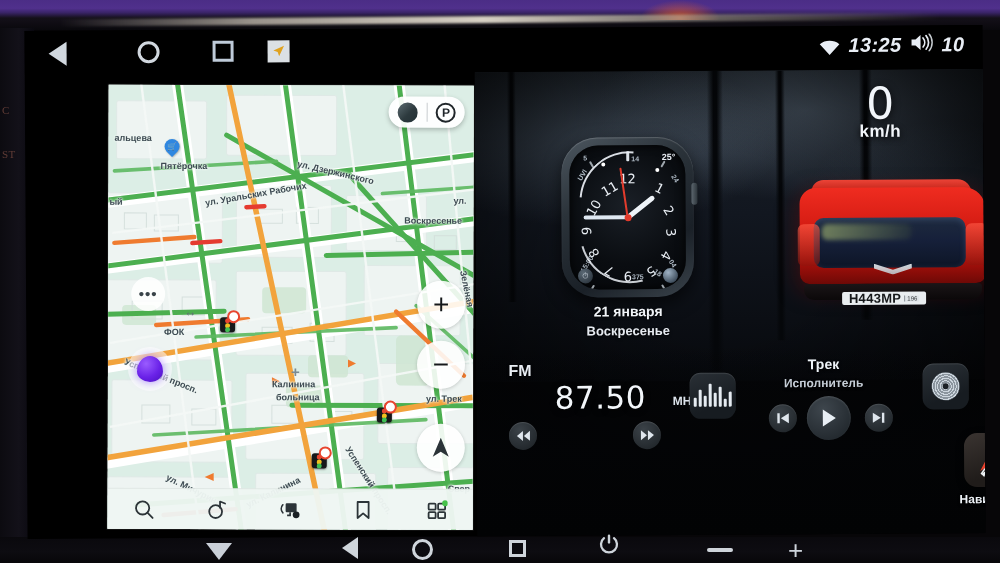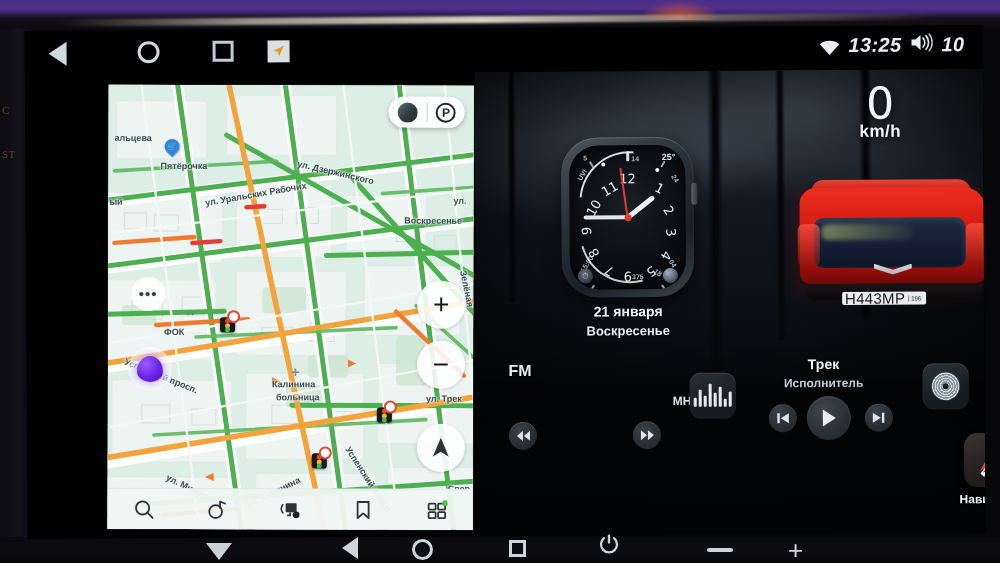--- a/index.html
+++ b/index.html
@@ -184,21 +184,21 @@
       box-shadow:inset 0 2px 6px rgba(120,160,220,.25);}
   .car .glass .refl{position:absolute;left:8px;top:6px;width:90px;height:16px;border-radius:6px;
       background:linear-gradient(90deg,rgba(180,200,120,.55),rgba(90,110,60,.15));filter:blur(2px);}
   .car .chev{position:absolute;left:74px;top:76px;width:38px;height:18px;
       background:linear-gradient(180deg,#e9eef2,#9aa6ae);
       clip-path:polygon(0 0,50% 34%,100% 0,100% 26%,50% 60%,0 26%);opacity:.9;}
   .car .bumper{position:absolute;left:4px;top:96px;width:178px;height:16px;border-radius:4px 4px 10px 10px;
       background:linear-gradient(180deg,#1a1517,#0b0809);}
   .car .plate{position:absolute;left:42px;top:104px;width:84px;height:13px;border-radius:2px;
       background:#e9edf0;display:flex;align-items:center;justify-content:center;gap:3px;}
-  .car .plate .num{color:#16181a;font-size:15px;font-weight:400;letter-spacing:.3px;
+  .car .plate .num{color:#16181a;font-size:13px;font-weight:700;letter-spacing:.3px;
       font-family:"Liberation Sans",sans-serif;}
   .car .plate .reg{background:#dfe4e8;color:#2a2e31;font-size:6px;padding:0 2px;border-left:1px solid #8c9399;}
   .car .lamp{position:absolute;top:36px;width:22px;height:42px;border-radius:6px;
       background:linear-gradient(180deg,rgba(255,90,70,.65),rgba(140,20,12,.55));}
   .car .lamp.l{left:-2px;}
   .car .lamp.r{right:-2px;}
 
   
   .fmcard{position:absolute;left:28px;top:290px;width:230px;height:92px;}
   .fm-label{position:absolute;left:4px;top:0;color:#e8edf3;font-size:16px;font-weight:700;
@@ -653,20 +653,21 @@
           <div class="bumper"></div>
           <div class="plate">
             <span class="num">Н443МР</span>
             <span class="reg">196</span>
           </div>
         </div>
       </div>
 
       <div class="fmcard">
         <div class="fm-label">FM</div>
+        <div class="fm-freq">87.50</div>
         <div class="fm-unit">MHz</div>
         <div class="rbtn fm-prev">
           <svg width="15" height="12" viewBox="0 0 15 12">
             <path d="M7 1 1 6l6 5z" fill="#dfe6ed"></path>
               <path d="M14 1 8 6l6 5z" fill="#dfe6ed"></path>
           </svg>
         </div>
         <div class="rbtn fm-next">
           <svg width="15" height="12" viewBox="0 0 15 12">
             <path d="M1 1 7 6l-6 5z" fill="#dfe6ed"></path>

